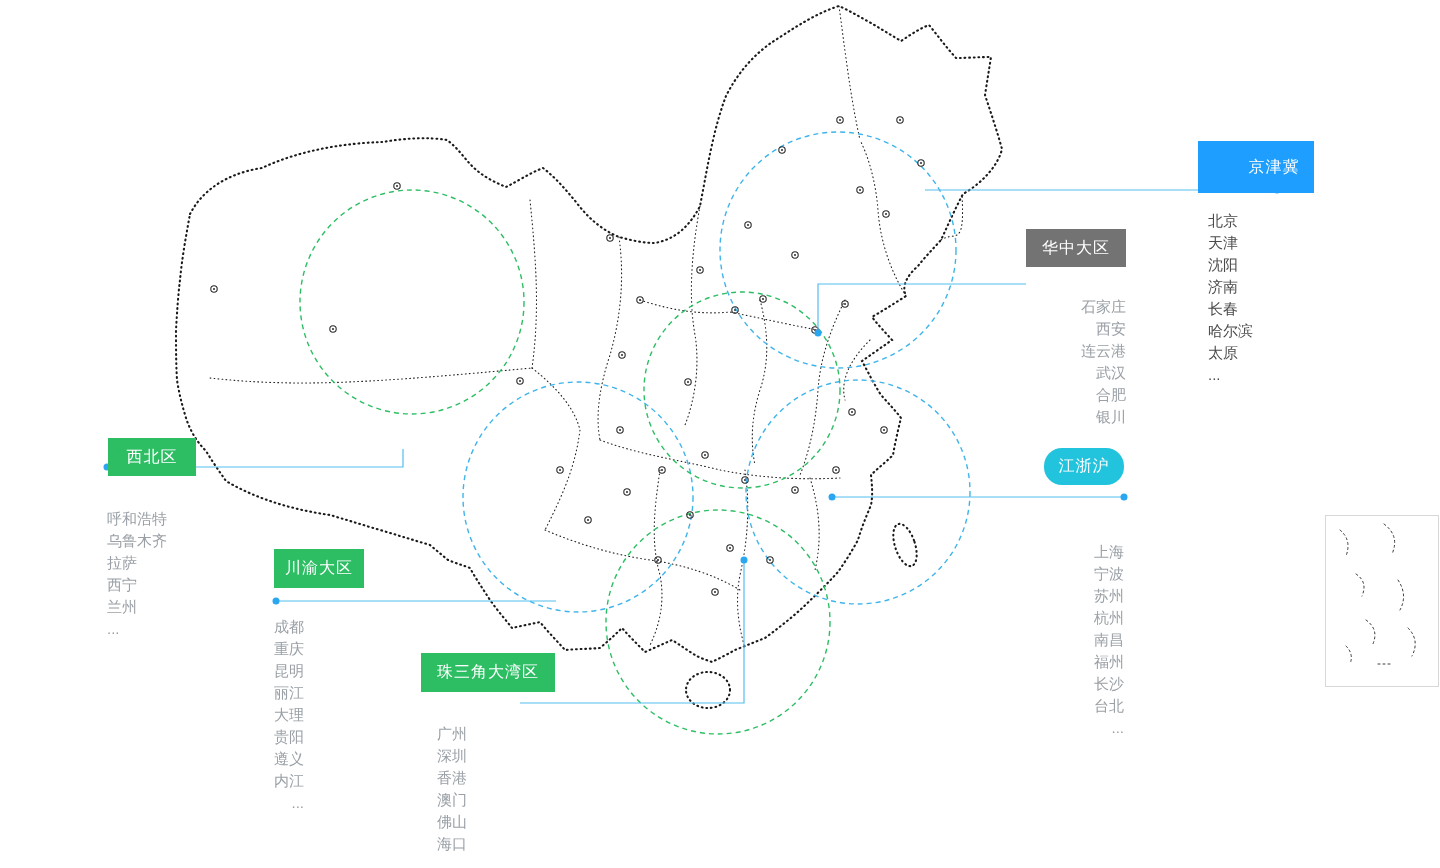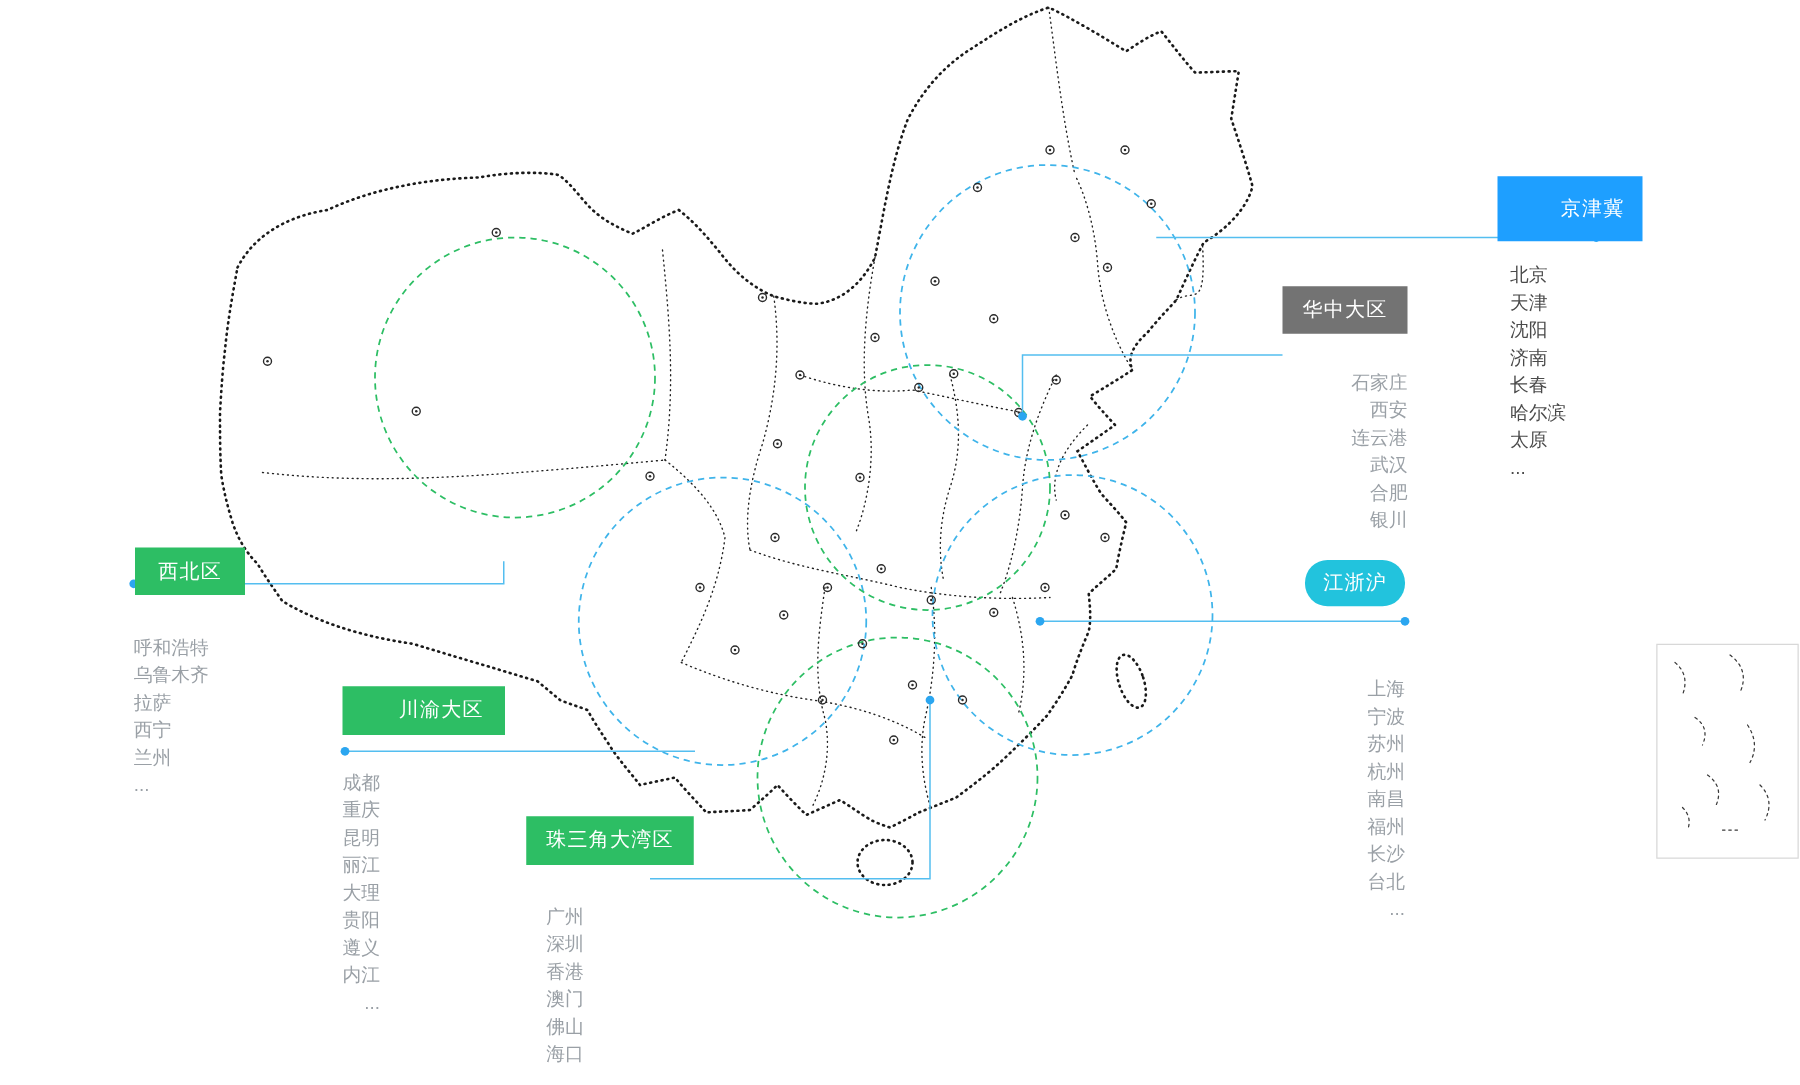--- a/index.html
+++ b/index.html
@@ -7,21 +7,21 @@
     position:relative;width:1440px;height:868px;overflow:hidden;
     font-family:"Liberation Sans","DejaVu Sans",sans-serif;background:#fff;
   }
   #map-svg{position:absolute;left:0;top:0;}
   .region-label{
     position:absolute;color:#fff;font-size:16px;letter-spacing:1px;
     display:flex;align-items:center;justify-content:center;
     cursor:pointer;user-select:none;
   }
   #label-xibei{left:108px;top:417px;width:88px;height:38px;margin-top:21px;}
-  #label-chuanyu{left:274px;top:549px;width:102px;height:39px;padding-left:28px;}
+  #label-chuanyu{left:274px;top:549px;width:90px;height:39px;}
   #label-zhusanjiao{left:421px;top:653px;width:134px;height:39px;}
   #label-jingjinji{left:1198px;top:141px;width:80px;height:52px;padding-left:36px;}
   #label-huazhong{left:1026px;top:229px;width:100px;height:38px;}
   #label-jiangzhehu{left:1044px;top:448px;width:80px;height:37px;border-radius:18px;}
 
   .city-list{position:absolute;font-size:15px;line-height:22px;color:#9aa0a6;}
   .city-list .city{white-space:nowrap;}
   #cities-xibei{left:107px;top:508px;text-align:left;}
   #cities-chuanyu{left:274px;top:616px;text-align:right;}
   #cities-zhusanjiao{left:437px;top:723px;text-align:left;}

